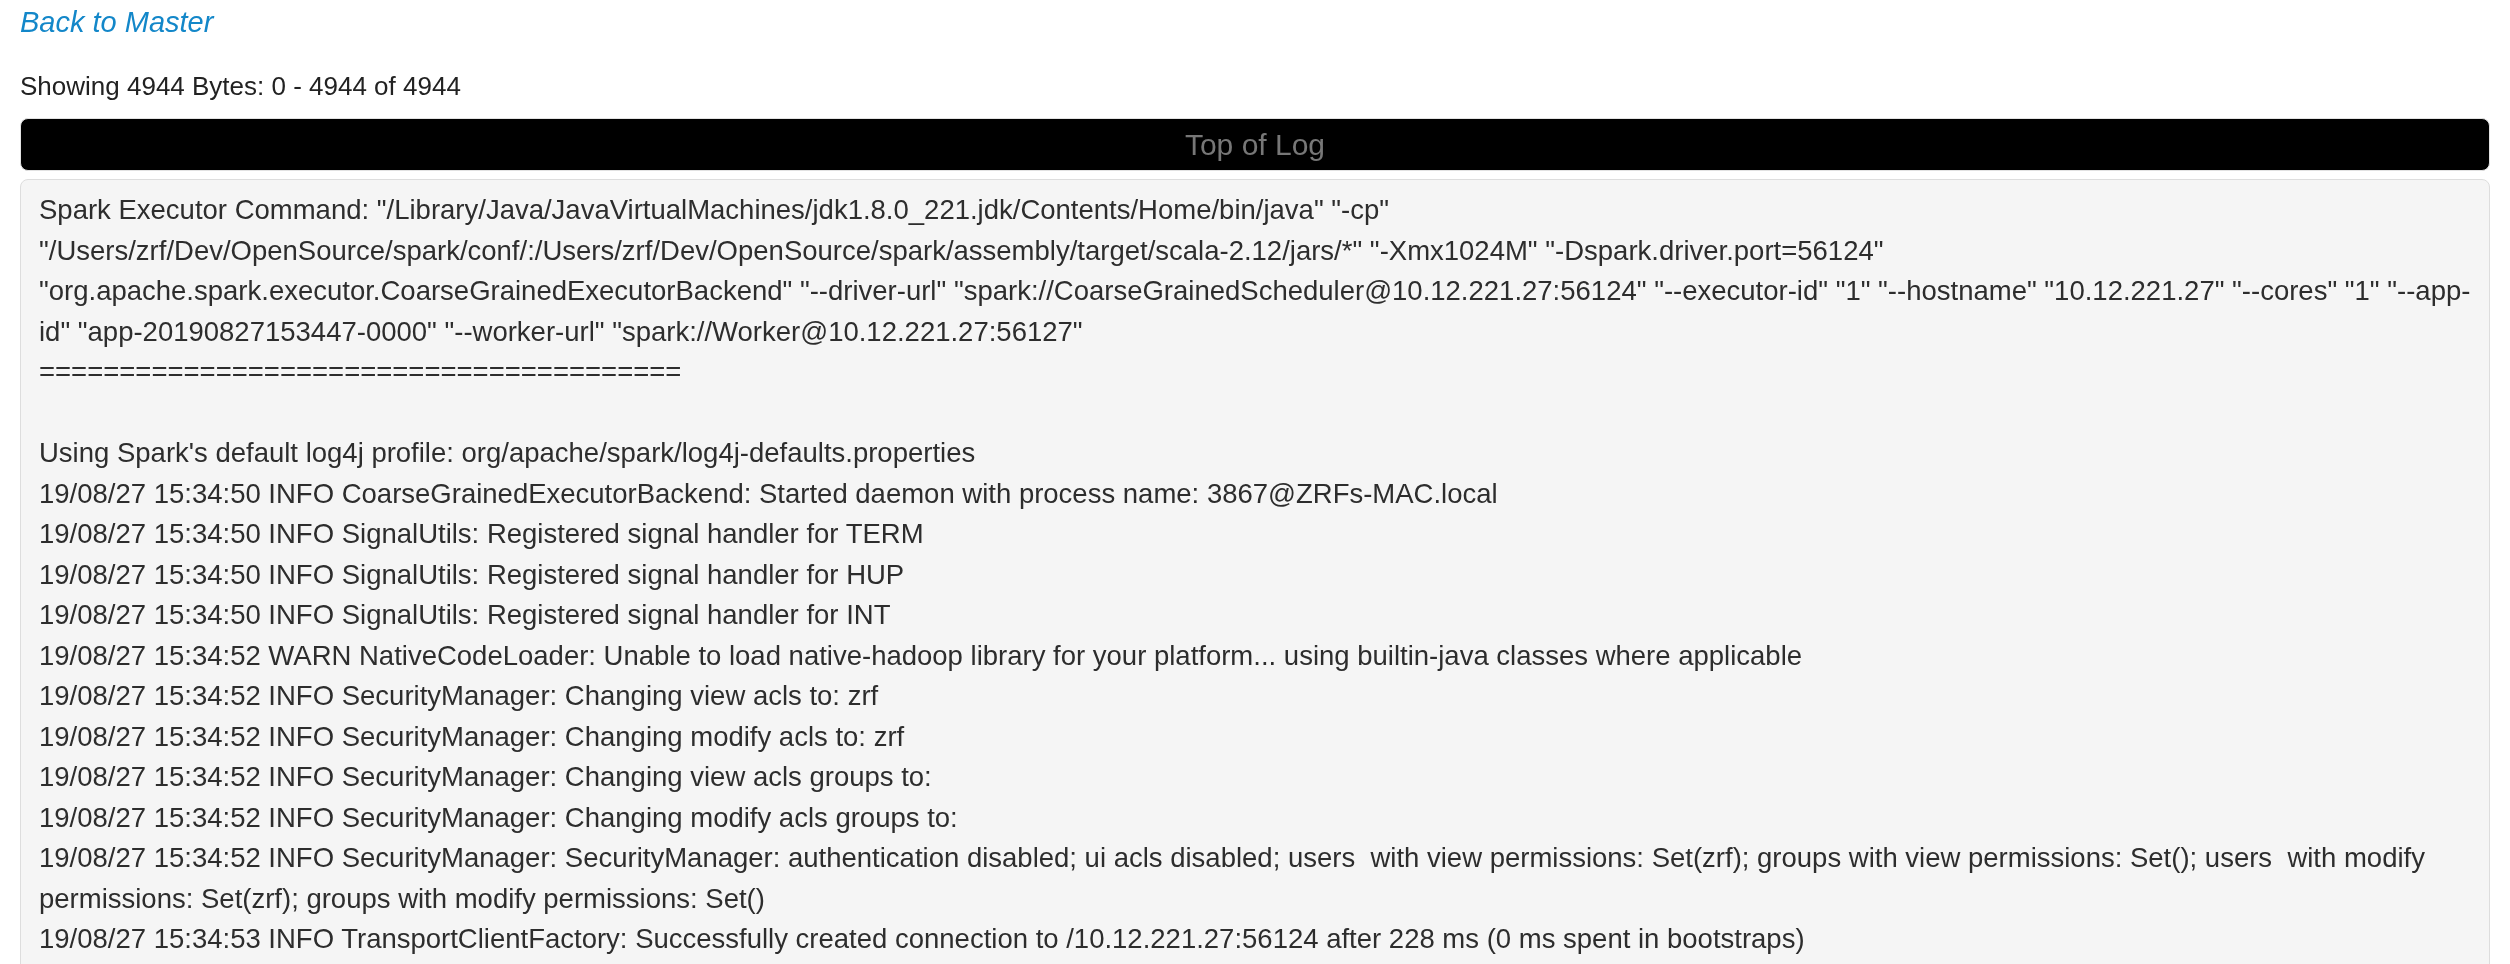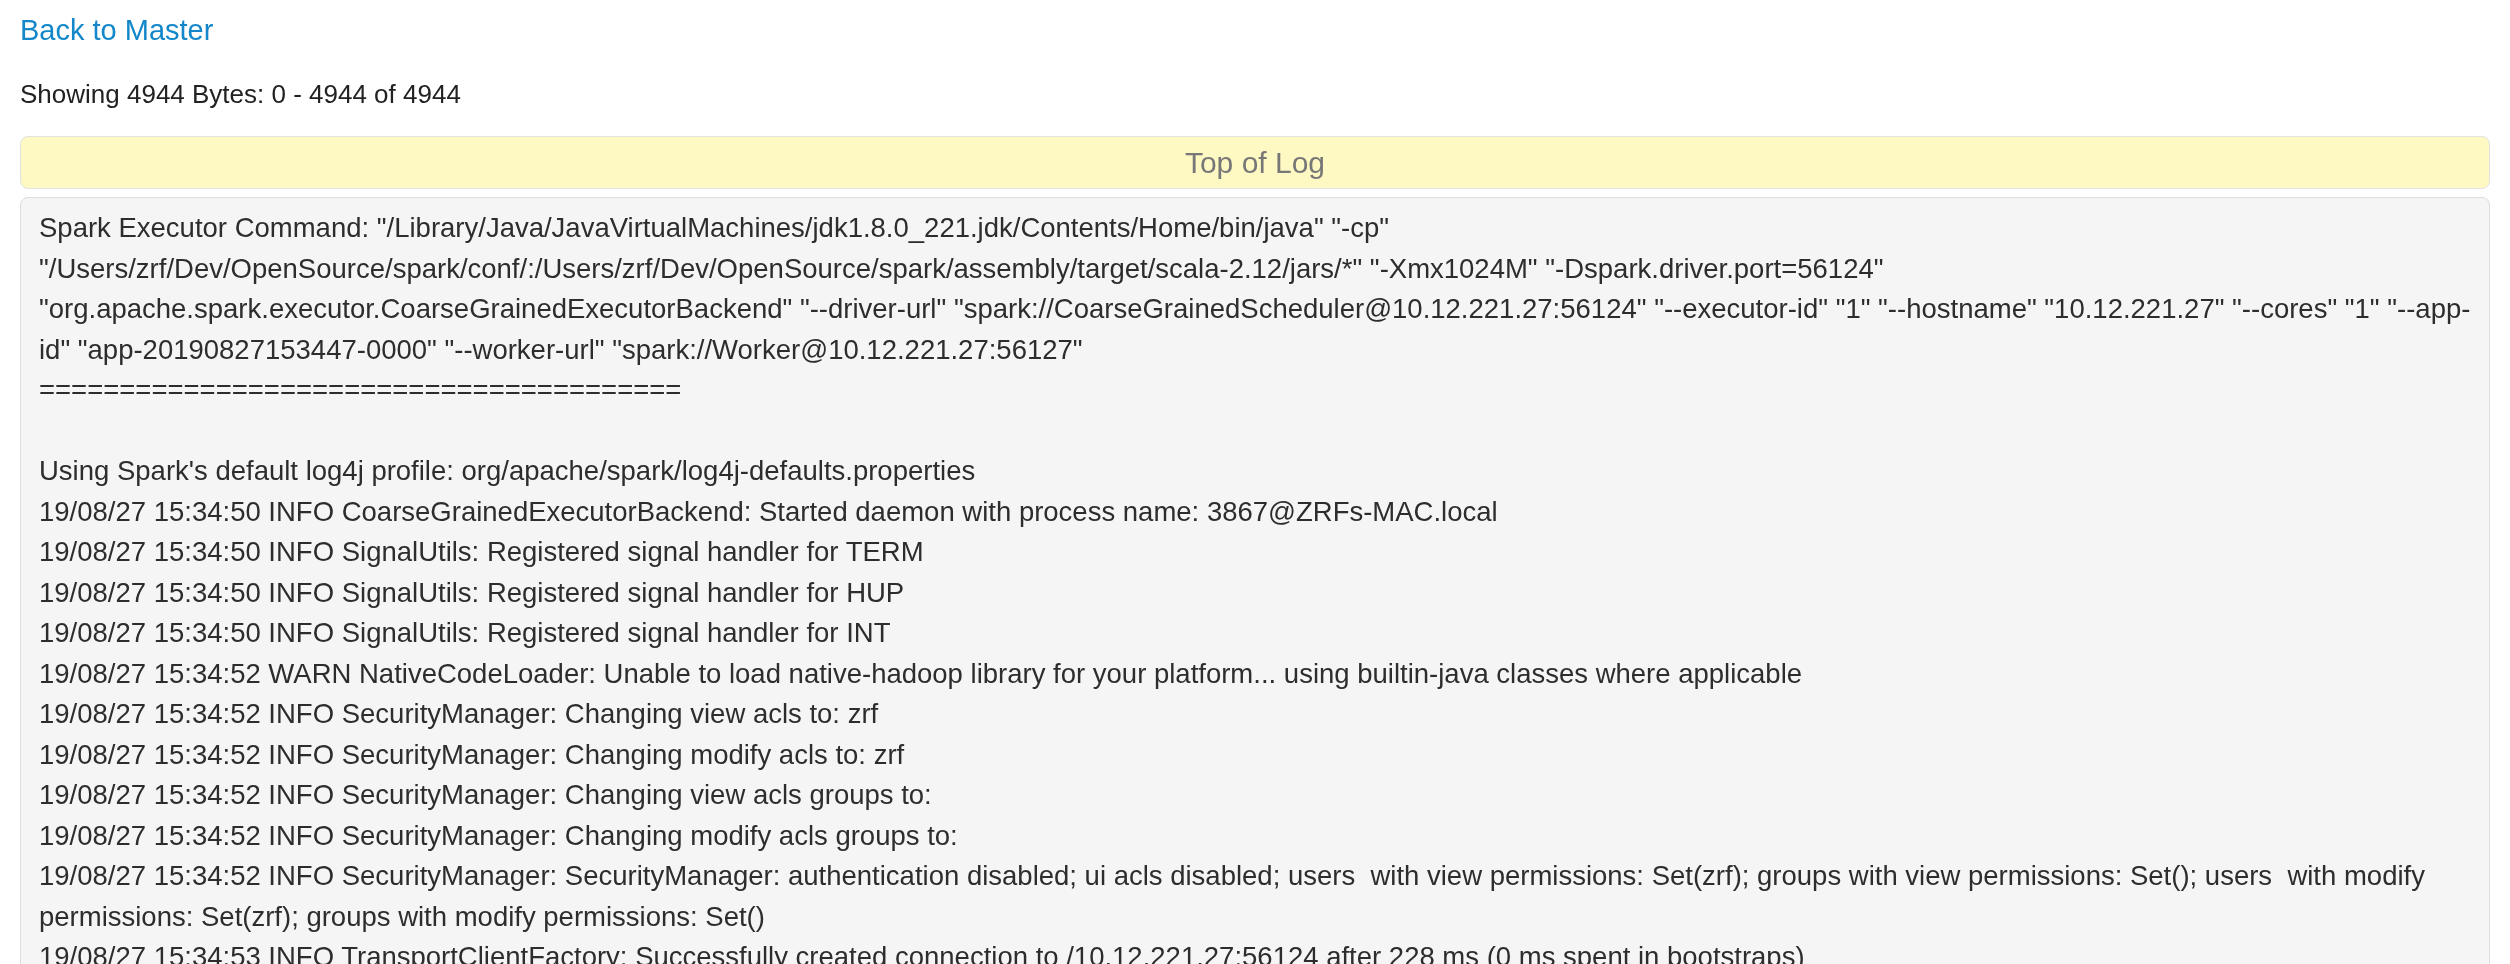--- a/index.html
+++ b/index.html
@@ -11,39 +11,40 @@
     overflow: hidden;
     background: #ffffff;
     font-family: "Liberation Sans", sans-serif;
   }
   .page {
     padding: 0 20px;
     width: 2510px;
     height: 964px;
   }
   .back-row {
-    padding-top: 14px;
+    padding-top: 6px;
+    font-style: italic;
   }
   .back-link {
     color: #1387c9;
     font-size: 29px;
     text-decoration: none;
     cursor: pointer;
   }
   .byte-range {
     margin-top: 32px;
     font-size: 26px;
     color: #222222;
   }
   .top-of-log {
     display: block;
     width: 100%;
-    margin-top: 26px;
+    margin-top: 16px;
     height: 53px;
-    background: #fef9c3;
+    background: #000000;
     border: 1px solid #e2e2e2;
     border-radius: 8px;
     color: #777777;
     font-size: 30px;
     font-family: "Liberation Sans", sans-serif;
     text-align: center;
     line-height: 51px;
     padding: 0;
     cursor: pointer;
   }

